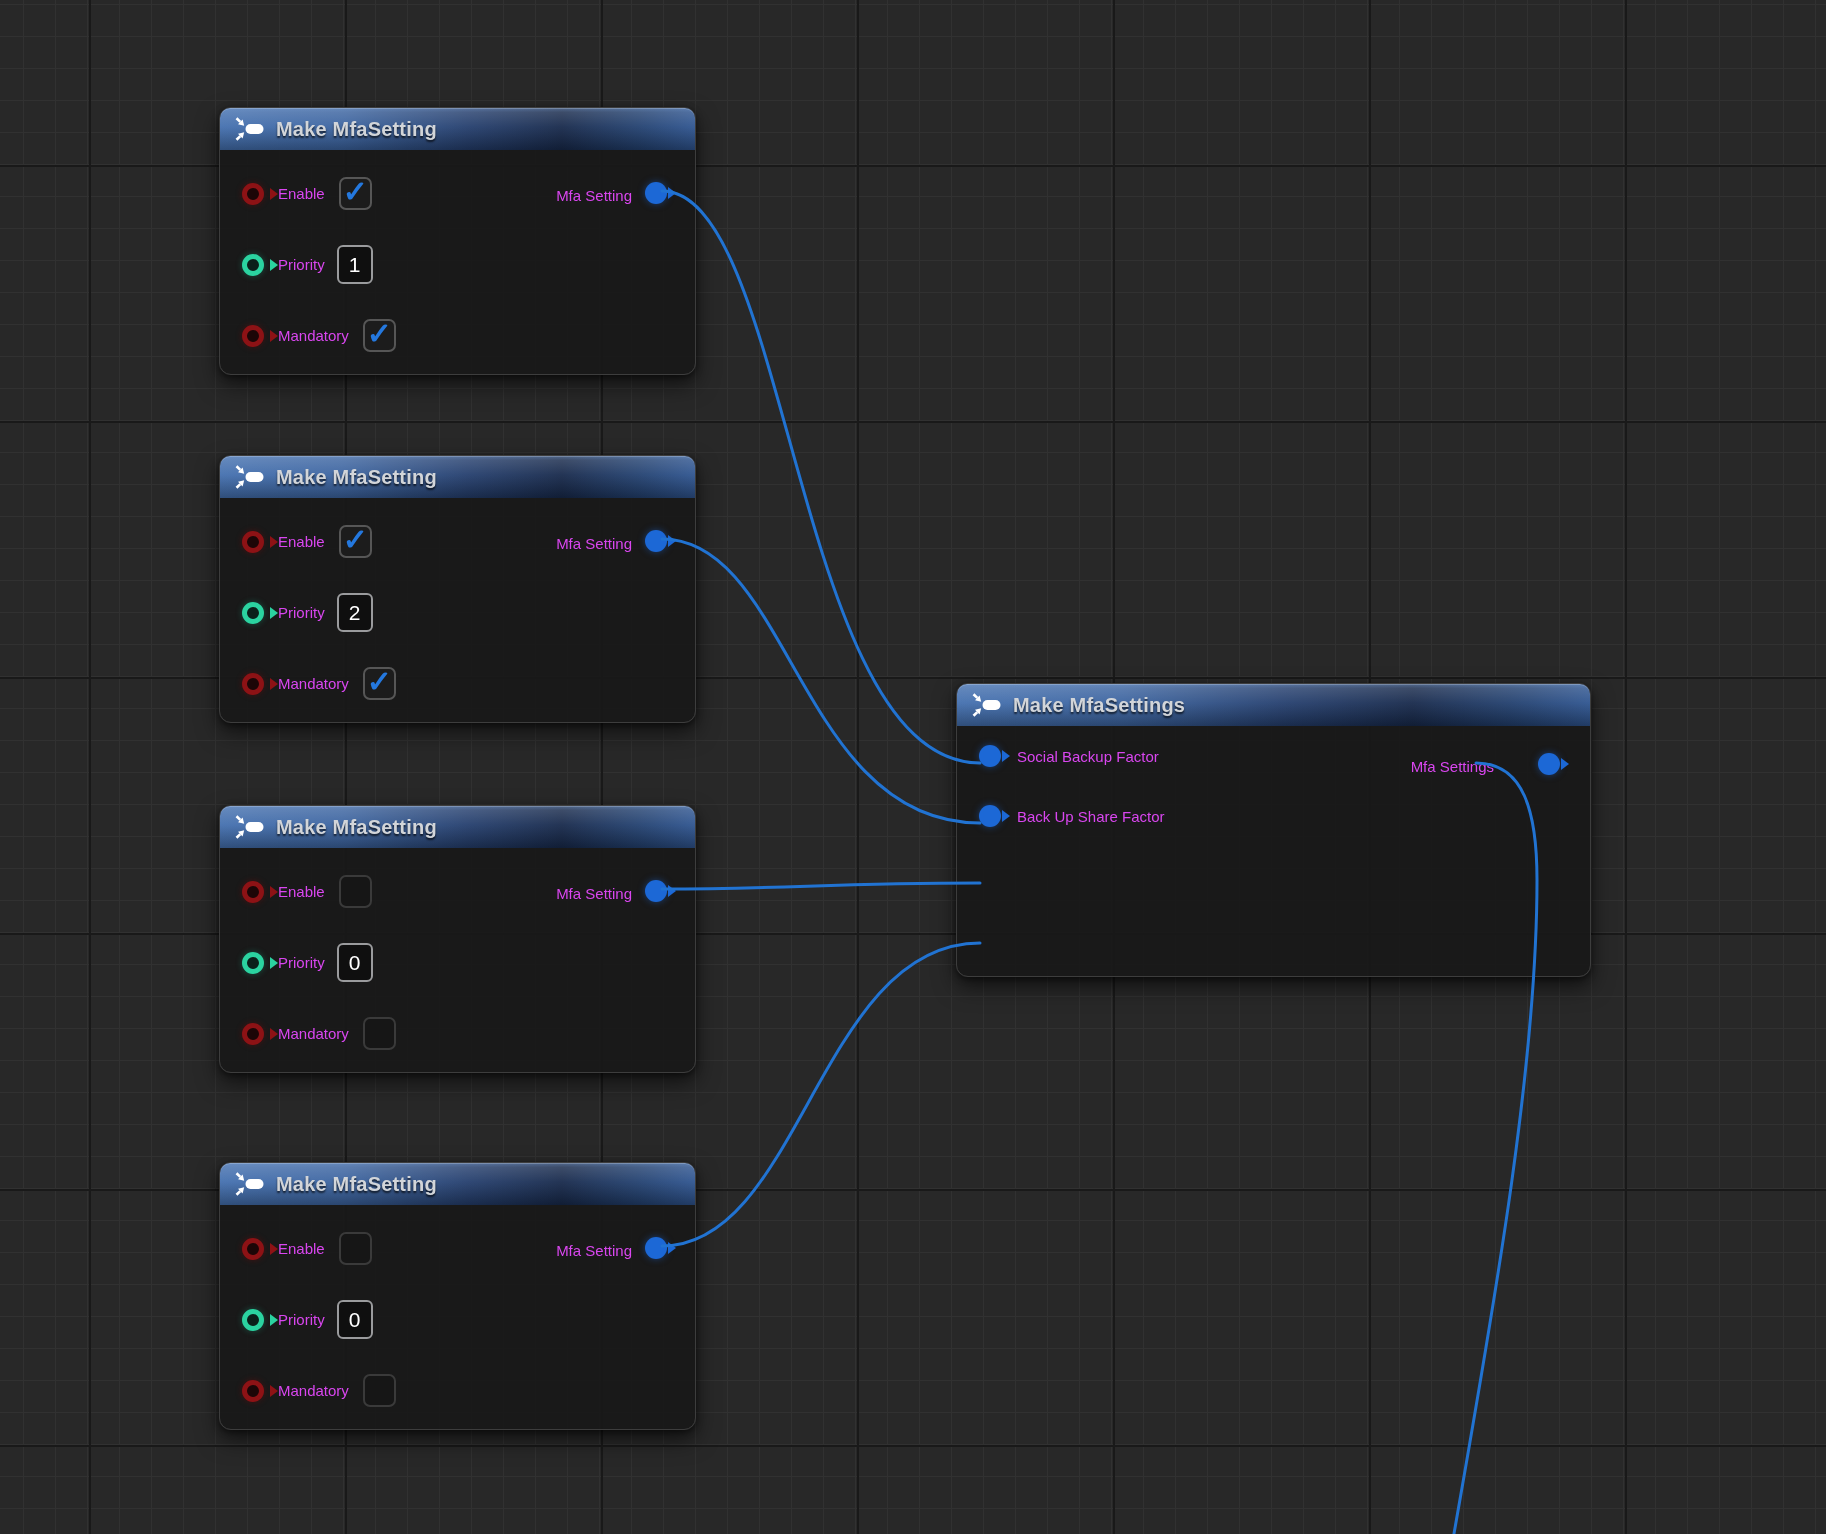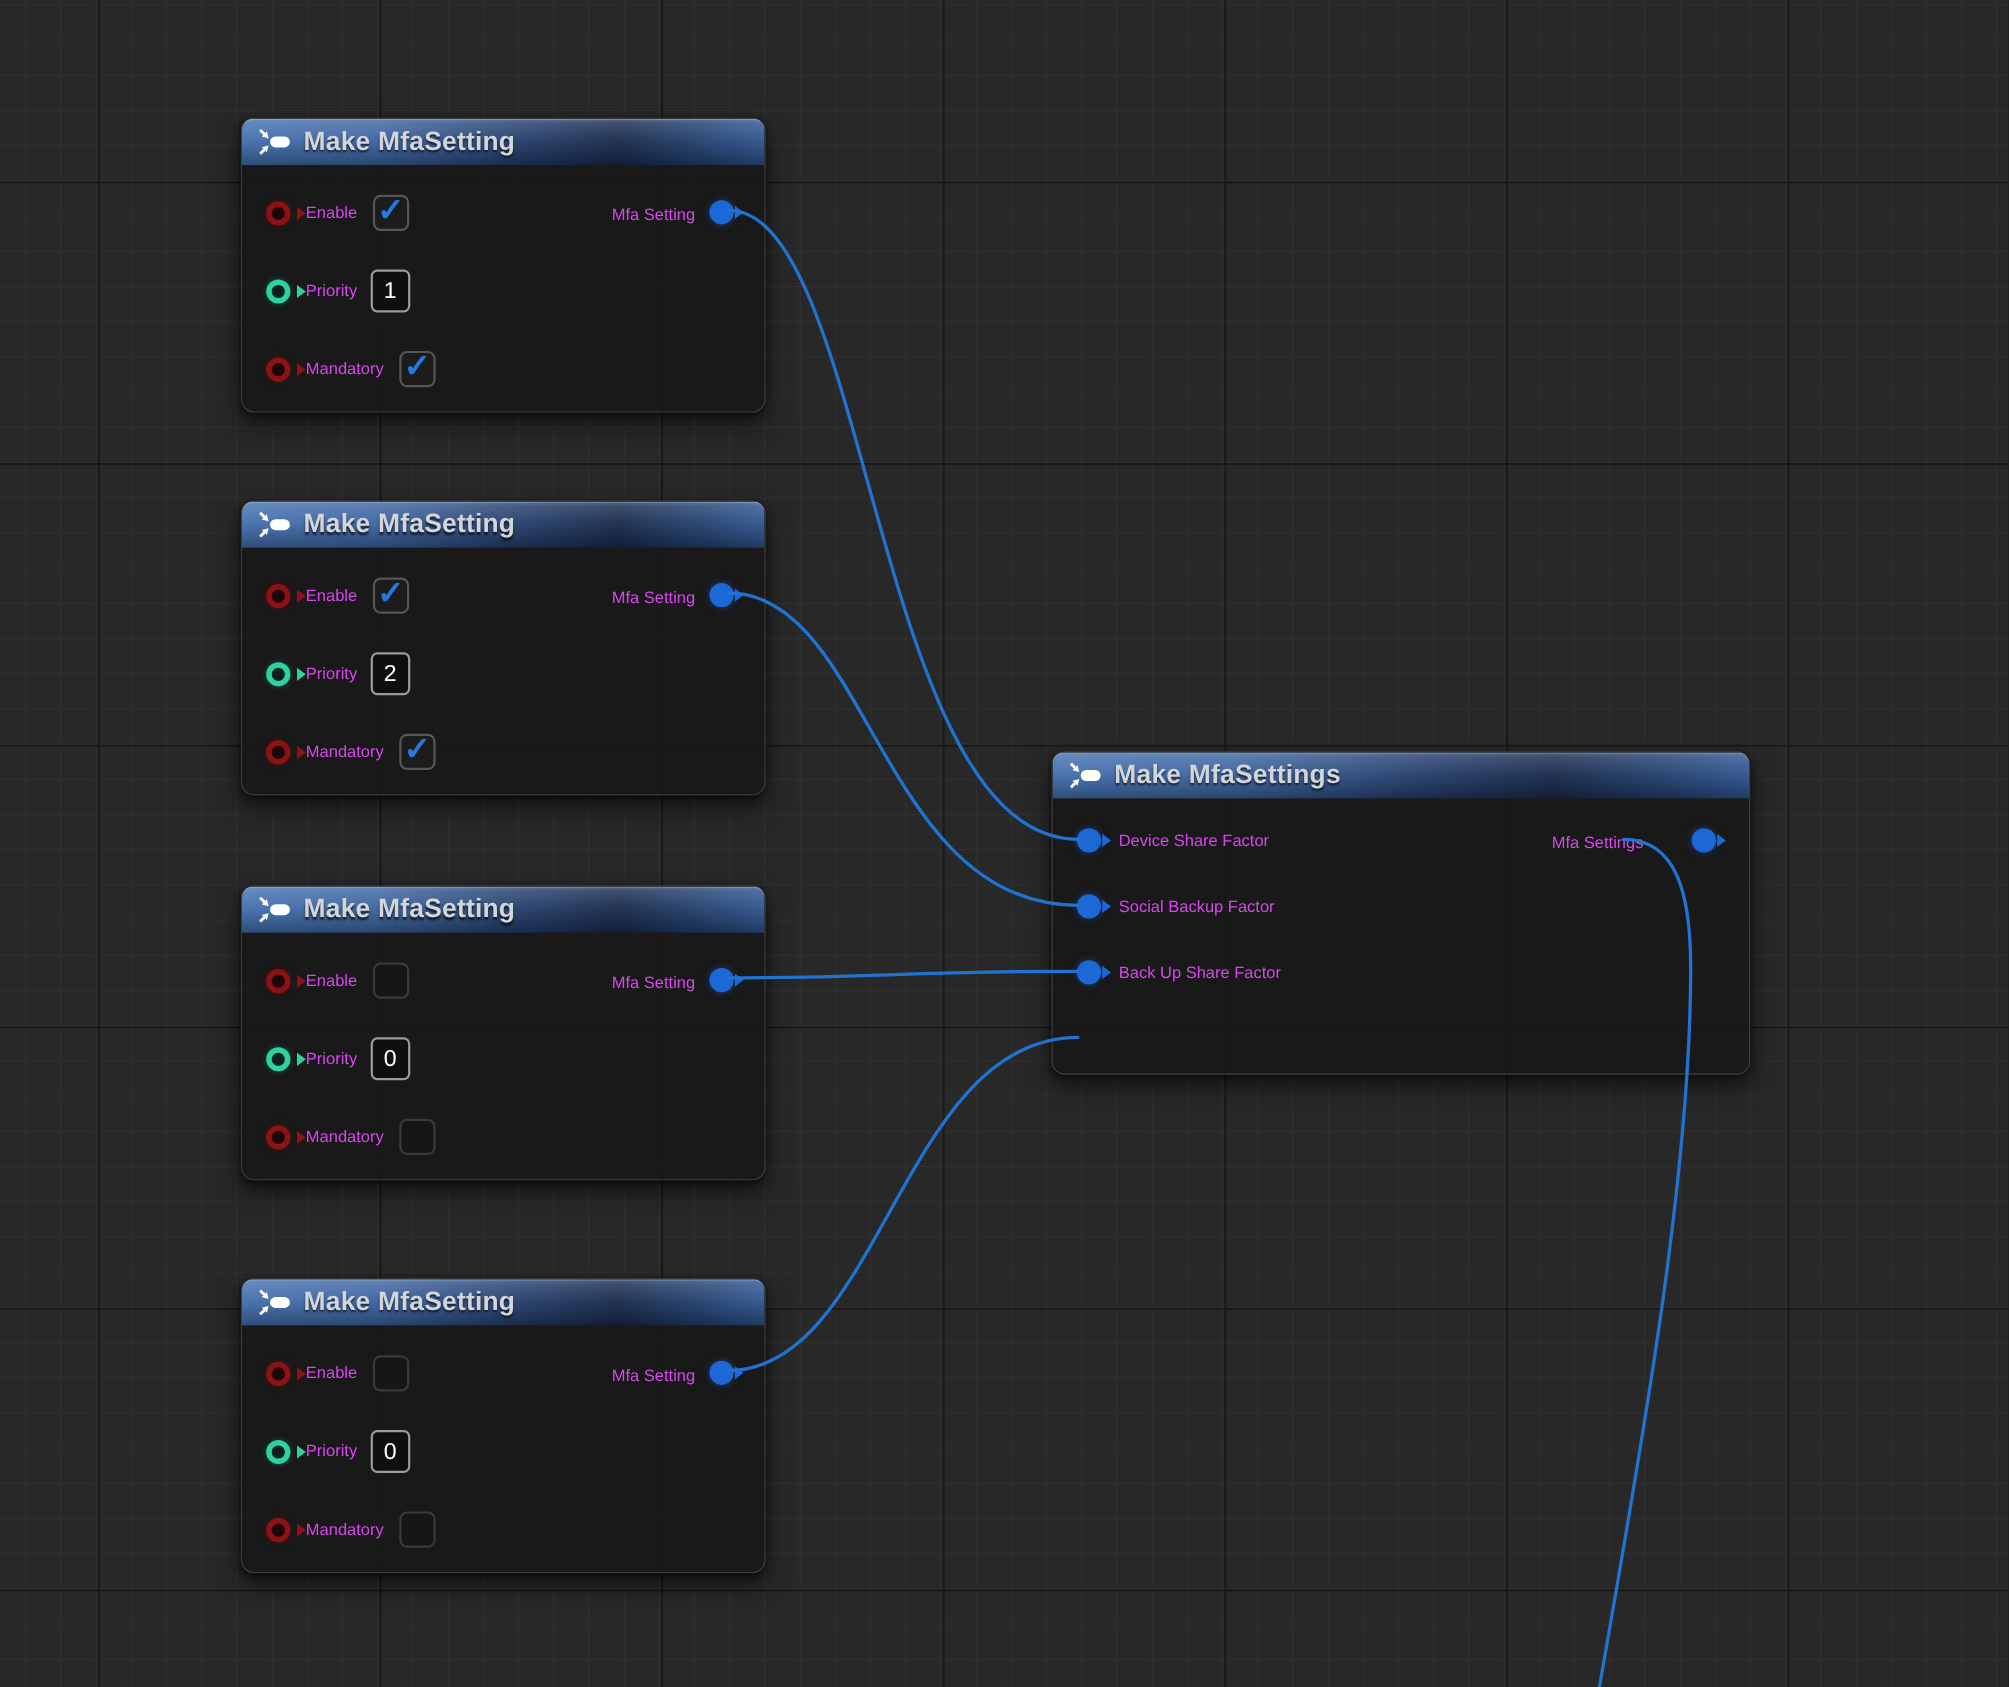--- a/index.html
+++ b/index.html
@@ -24,21 +24,21 @@
   }
   .hd{
     height:42px;display:flex;align-items:center;gap:11px;padding:0 15px;
     border-radius:10px 10px 0 0;
     background:
       linear-gradient(180deg, rgba(150,180,220,.45) 0%, rgba(255,255,255,.16) 10%, rgba(255,255,255,.05) 45%, rgba(0,0,0,.30) 100%),
       linear-gradient(90deg,#4470af 0%,#3c64a0 26%,#253f6e 52%,#182a4c 72%,#234170 88%,#2f5590 100%);
     box-shadow:inset 0 1px 0 rgba(255,255,255,.22);
   }
   .ttl{
-    color:#d2d5d9;font-size:24px;font-weight:700;letter-spacing:.2px;
+    color:#d2d5d9;font-size:20px;font-weight:700;letter-spacing:.2px;
     text-shadow:0 2px 2px rgba(0,0,0,.7);white-space:nowrap;
   }
   .mkicon{flex:none;display:block;}
   .row{display:flex;align-items:center;padding-left:22px;height:71px;}
   .row.first{margin-top:8px;}
   .lg .row{height:60px;}
   .lbl{color:#d946ef;font-size:15px;margin-left:14px;white-space:nowrap;}
   .lg .lbl{margin-left:16px;}
   .pin{width:22px;height:22px;border-radius:50%;box-sizing:border-box;position:relative;flex:none;}
   .pin::after{
@@ -199,24 +199,20 @@
   <div class="node lg" style="left:956px;top:683px;width:635px;height:294px">
     <div class="hd">
       <svg class="mkicon" width="30" height="24" viewBox="0 0 30 24">
         <rect x="10.5" y="7" width="18" height="10" rx="5" fill="#fff"></rect>
         <path d="M1.5 1.2 L5.3 4.9 M1.5 22.8 L5.3 19.1" stroke="#fff" stroke-width="2.6"></path>
         <path d="M9.2 8.8 L7.6 2.6 L3.0 7.2 Z" fill="#fff"></path>
         <path d="M9.2 15.2 L7.6 21.4 L3.0 16.8 Z" fill="#fff"></path>
       </svg>
       <span class="ttl">Make MfaSettings</span>
     </div>
-    <div class="row first">
-      <span class="pin struct"></span>
-      <span class="lbl">Device Share Factor</span>
-    </div>
     <div class="row">
       <span class="pin struct"></span>
       <span class="lbl">Social Backup Factor</span>
     </div>
     <div class="row">
       <span class="pin struct"></span>
       <span class="lbl">Back Up Share Factor</span>
     </div>
     <div class="out">
       <span class="lbl">Mfa Settings</span>

